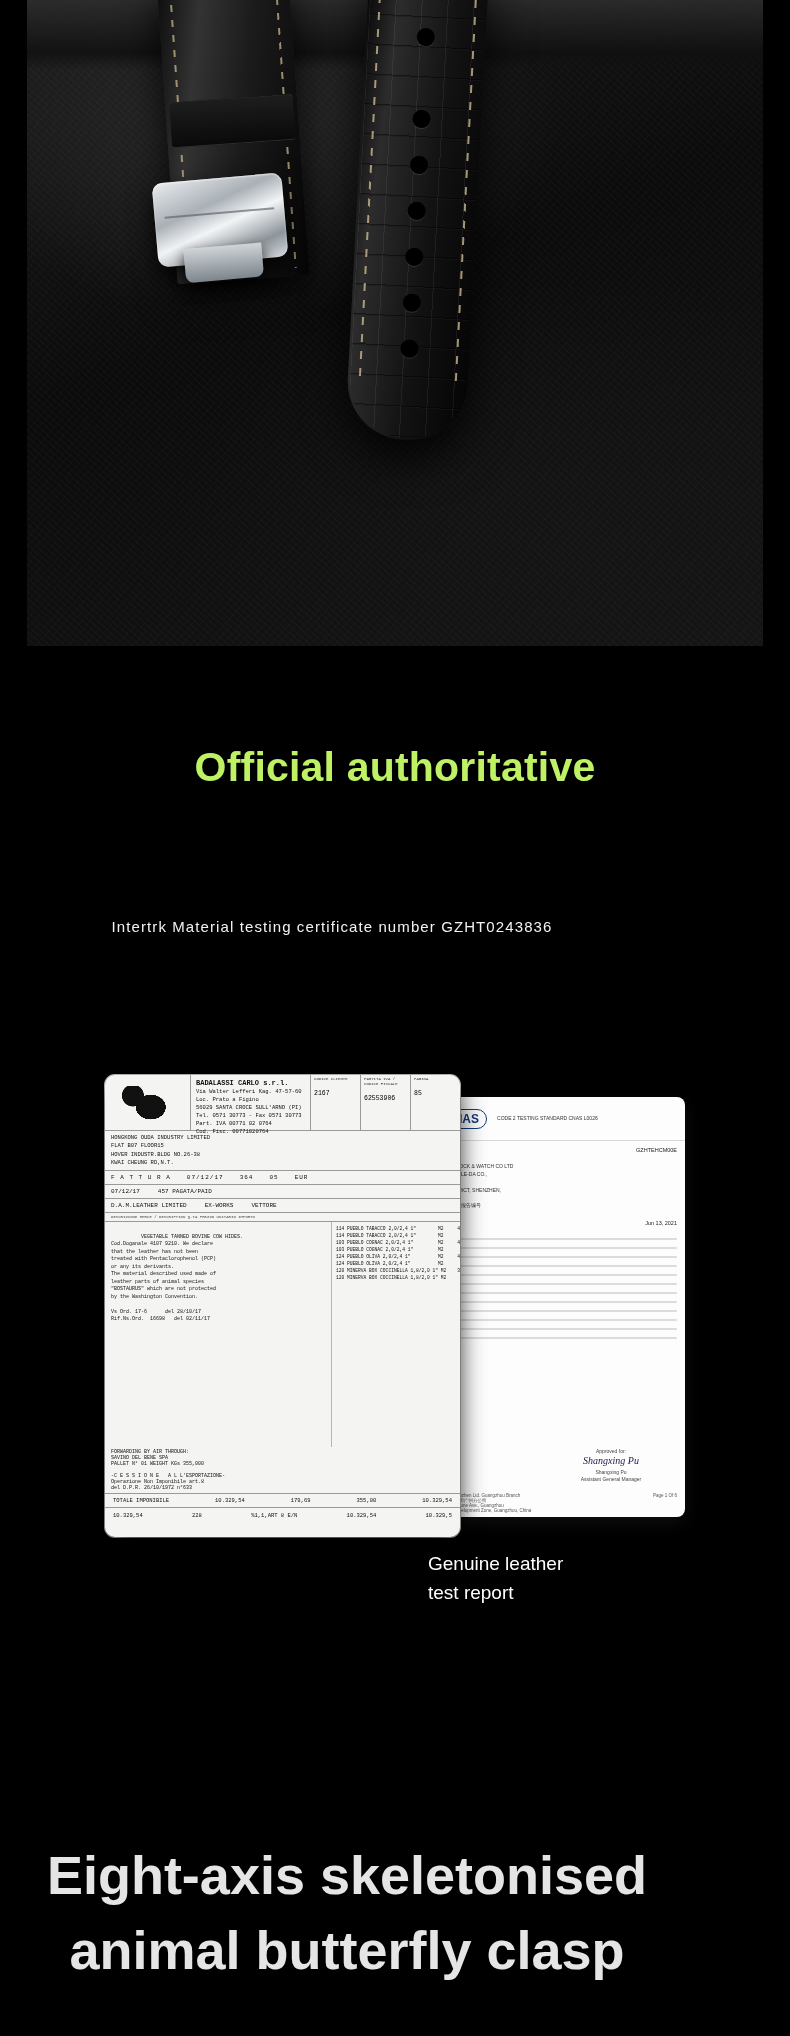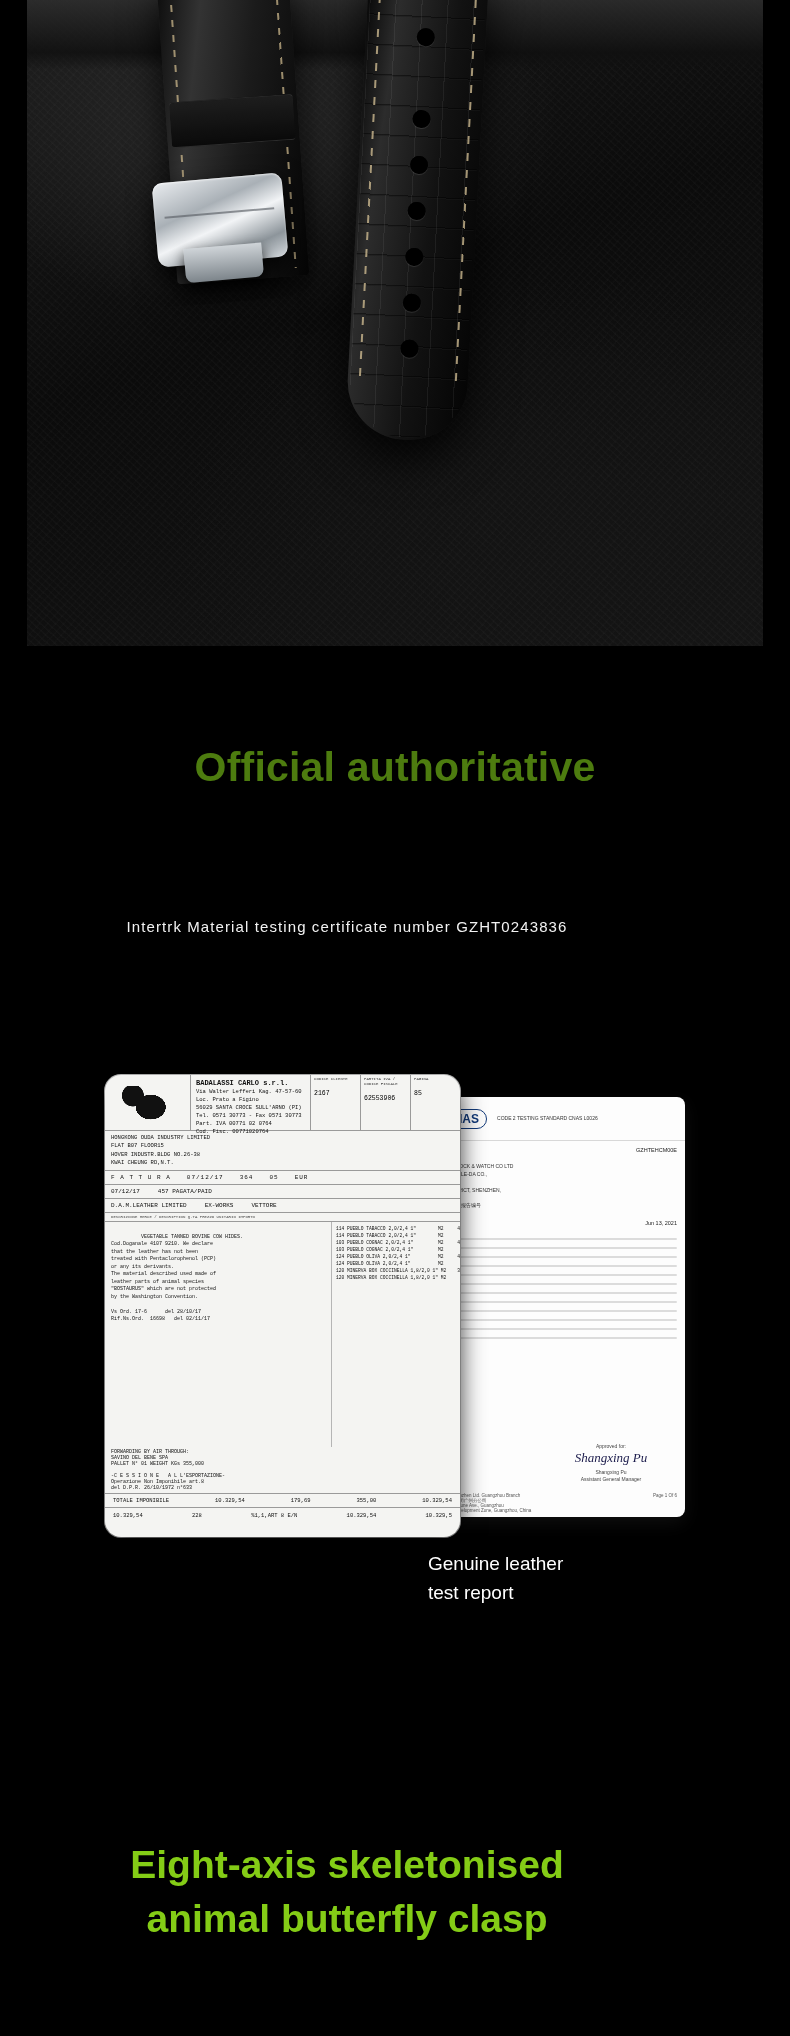--- a/index.html
+++ b/index.html
@@ -127,25 +127,25 @@
   
   .cert-title {
     position: absolute;
     left: 0; top: 740px;
     width: 790px;
     text-align: center;
     font-size: 41px;
     font-weight: 700;
     line-height: 1.34;
     letter-spacing: .2px;
-    color: #4d7c0f;
+    color: #bef264;
   }
   .cert-sub {
     position: absolute;
-    left: 15px; top: 918px;
+    left: 0; top: 918px;
     width: 664px;
     text-align: center;
     font-size: 15px;
     letter-spacing: 1.1px;
     color: #f2f2f2;
     font-weight: 400;
   }
 
   
   .docs { position: absolute; left: 0; top: 1075px; width: 790px; height: 500px; }
@@ -180,35 +180,35 @@
   .doc-right .meta .row { display: flex; justify-content: space-between; }
   .doc-right .body { padding: 4px 8px; font-size: 5px; color: #333; line-height: 1.55; }
   .doc-right .lines { padding: 6px 8px; }
   .doc-right .lines i {
     display: block; height: 2px; background: #dcdcdc; margin-bottom: 7px; border-radius: 1px;
   }
   .doc-right .sign {
     position: absolute; right: 14px; bottom: 34px; text-align: center; width: 120px;
   }
   .doc-right .sign .nm {
-    font-family: "Liberation Serif", serif; font-style: italic; font-size: 13px; color: #1b1b4b;
+    font-family: "Liberation Serif", serif; font-style: italic; font-size: 10px; color: #1b1b4b;
   }
   .doc-right .sign .ttl { font-size: 5px; color: #444; margin-top: 3px; line-height: 1.4; }
   .doc-right .foot {
     position: absolute; left: 0; right: 0; bottom: 4px;
     display: flex; justify-content: space-between;
     padding: 0 8px; font-size: 4.5px; color: #555;
   }
 
   .doc-left {
     position: absolute;
     left: 105px; top: 0;
     width: 355px; height: 462px;
     background: #f4f4f2;
-    border-radius: 16px;
+    border-radius: 10px;
     box-shadow: 0 8px 24px rgba(0,0,0,.8), 0 0 0 1px #cfcfcf;
     overflow: hidden;
     color: #111;
     font-family: "Liberation Mono", monospace;
   }
   .doc-left .dl-top { display: flex; border-bottom: 1px solid #9a9a9a; height: 56px; }
   .dl-logo {
     width: 86px; border-right: 1px solid #9a9a9a;
     display: flex; align-items: center; justify-content: center;
   }
@@ -248,24 +248,24 @@
   }
   .cap-right { left: 428px; top: 1549px; width: 230px; }
   .cap-left  { left: 113px; top: 1582px; width: 240px; }
 
   
   .clasp-title {
     position: absolute;
     left: 0; top: 1838px;
     width: 694px;
     text-align: center;
-    font-size: 39px;
+    font-size: 54px;
     font-weight: 700;
     line-height: 1.38;
-    color: #84cc16;
+    color: #e5e5e5;
   }
 </style>
 </head>
 <body>
 
 <div class="page">
 
   <div class="hero">
     <div class="texture"></div>
     <div class="topfold"></div>

